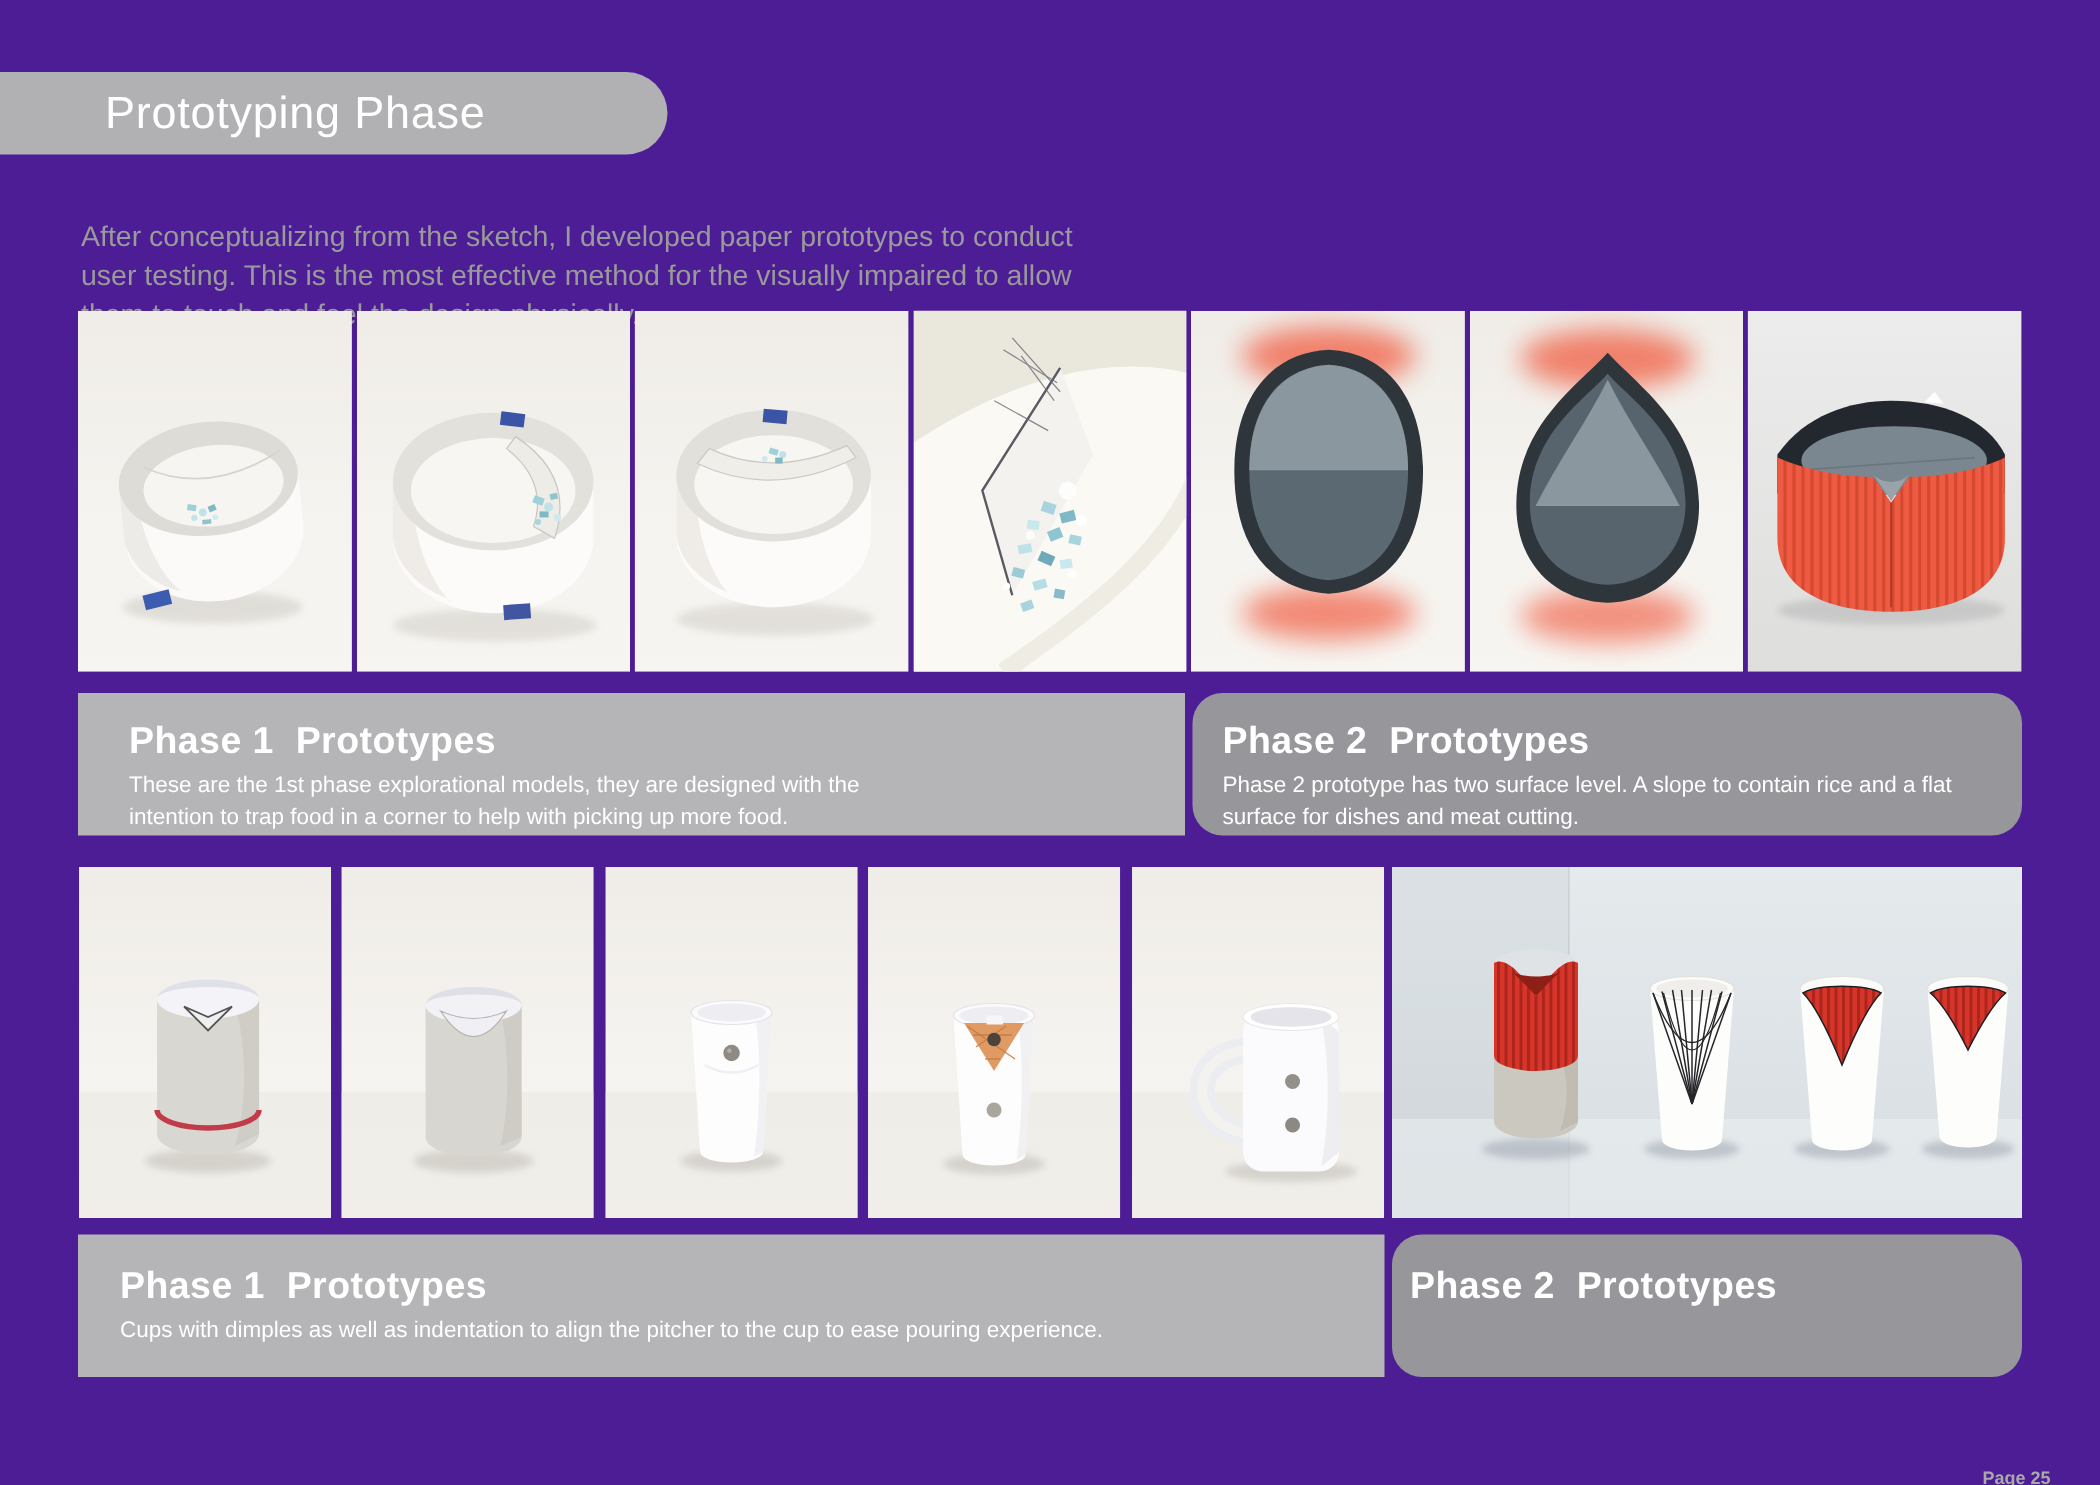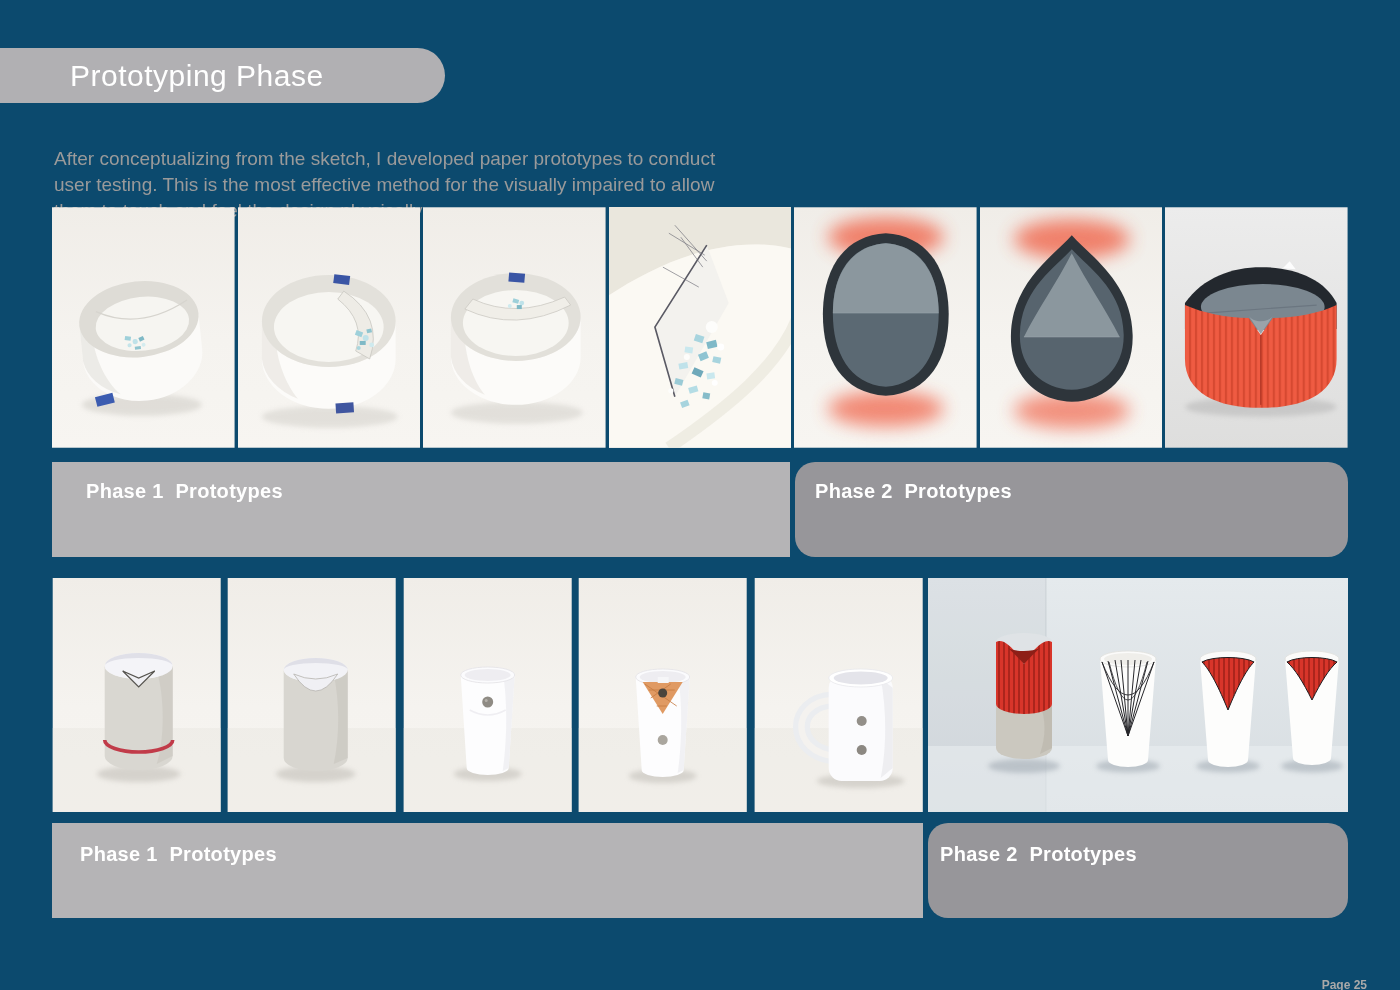--- a/index.html
+++ b/index.html
@@ -1,36 +1,36 @@
 <!DOCTYPE html>
 <html><head>
 <meta charset="utf-8">
 <style>
   html,body{margin:0;padding:0;background:#ffffff;}
-  #page{position:relative;width:1400px;height:990px;background:#0c4a6e;overflow:hidden;
+  #page{position:relative;width:1400px;height:990px;background:#4c1d95;overflow:hidden;
         font-family:"Liberation Sans","DejaVu Sans",sans-serif;}
   
   .banner{position:absolute;left:0;top:48px;width:445px;height:55px;background:#b1b0b3;
           border-radius:0 28px 28px 0;display:flex;align-items:center;}
   .banner-text{color:#ffffff;font-size:30px;letter-spacing:.5px;padding-left:70px;font-weight:400;}
   
   .intro{position:absolute;left:54px;top:127px;width:665px;font-size:19px;line-height:26px;
          color:#9a9a9a;}
   
   .row1{position:absolute;left:52px;top:207px;width:1296px;height:241px;display:flex;gap:3px;}
   .row1 .ph{flex:1;position:relative;overflow:hidden;}
   .row2-left{position:absolute;left:52px;top:578px;width:871px;height:234px;display:flex;gap:6px;}
   .row2-left .ph{flex:1;position:relative;overflow:hidden;}
   .row2-right{position:absolute;left:928px;top:578px;width:420px;height:234px;overflow:hidden;}
   .ph svg,.row2-right svg{display:block;width:100%;height:100%;}
   
   .capbar{position:absolute;box-sizing:border-box;color:#ffffff;}
   .cap-light{background:#b5b4b6;}
   .cap-dark{background:#97969a;border-radius:20px;}
-  .cap-title{font-size:20px;font-weight:bold;white-space:pre-wrap;margin:0 0 5px 0;letter-spacing:.3px;}
+  .cap-title{font-size:25px;font-weight:bold;white-space:pre-wrap;margin:0 0 5px 0;letter-spacing:.3px;}
   .cap-desc{font-size:15px;line-height:20.5px;margin:0;}
   #cap-r1-p1{left:52px;top:462px;width:738px;height:95px;padding:18px 0 0 34px;}
   #cap-r1-p1 .cap-desc{max-width:520px;}
   #cap-r1-p2{left:795px;top:462px;width:553px;height:95px;padding:18px 0 0 20px;}
   #cap-r1-p2 .cap-desc{max-width:518px;}
   #cap-r2-p1{left:52px;top:823px;width:871px;height:95px;padding:20px 0 0 28px;}
   #cap-r2-p1 .cap-desc{max-width:790px;}
   #cap-r2-p2{left:928px;top:823px;width:420px;height:95px;padding:20px 0 0 12px;}
   #cap-r2-p2 .cap-desc{max-width:390px;}
   
@@ -215,23 +215,25 @@
         <path d="M118,61 L125,54 L131,62 Z" fill="#ffffff" opacity=".9"></path>
         <path d="M20,98 C38,106 62,111 84,111 L96,128 L108,111 C130,111 156,106 172,98 L172,152 C172,186 140,201 96,201 C52,201 20,186 20,152 Z" fill="url(#pRibsOrange)"></path>
         <path d="M84,109 L96,127 L108,109 C103,116 89,116 84,109 Z" fill="#9aa3aa"></path>
         <line x1="96" y1="128" x2="96" y2="198" stroke="#b93a28" stroke-width="1.6"></line>
       </svg>
     </div>
   </div>
 
   <div id="cap-r1-p1" class="capbar cap-light">
     <p class="cap-title">Phase 1  Prototypes</p>
+    <p class="cap-desc">These are the 1st phase explorational models, they are designed with the intention to trap food in a corner to help with picking up more food.</p>
   </div>
   <div id="cap-r1-p2" class="capbar cap-dark">
     <p class="cap-title">Phase 2  Prototypes</p>
+    <p class="cap-desc">Phase 2 prototype has two surface level. A slope to contain rice and a flat surface for dishes and meat cutting.</p>
   </div>
 
   <div class="row2-left">
 
     <div class="ph">
       <svg viewBox="0 0 168 234">
         <rect width="168" height="234" fill="url(#gWarm)"></rect>
         <rect y="150" width="168" height="84" fill="#e9e6e1" opacity=".45"></rect>
         <ellipse cx="86" cy="196" rx="42" ry="8" fill="#cac7c1" opacity=".7" filter="url(#fB3)"></ellipse>
         <path d="M52,88 L52,178 A34,14 0 0 0 120,178 L120,88 A34,13 0 0 1 52,88 Z" fill="#d9d7d1"></path>
@@ -349,19 +351,20 @@
 
       <ellipse cx="384" cy="188" rx="31" ry="6.5" fill="#97a1aa" opacity=".5" filter="url(#fB3)"></ellipse>
       <path d="M357,81 L365,180 A19,7 0 0 0 403,180 L411,81 A27,8 0 0 1 357,81 Z" fill="#fdfdfc"></path>
       <ellipse cx="384" cy="81" rx="27" ry="8" fill="#fbfbfa" stroke="#e0e0dc" stroke-width=".8"></ellipse>
       <path d="M359,84 C367,91 375,104 384,122 C393,104 401,91 409,84 C399,78 369,78 359,84 Z" fill="url(#pRibsRed)" stroke="#1e1e22" stroke-width="1"></path>
     </svg>
   </div>
 
   <div id="cap-r2-p1" class="capbar cap-light">
     <p class="cap-title">Phase 1  Prototypes</p>
+    <p class="cap-desc">Cups with dimples as well as indentation to align the pitcher to the cup to ease pouring experience.</p>
   </div>
   <div id="cap-r2-p2" class="capbar cap-dark">
     <p class="cap-title">Phase 2  Prototypes</p>
   </div>
 
   <span class="pagenum">Page 25</span>
 </div>
 
 </body></html>

